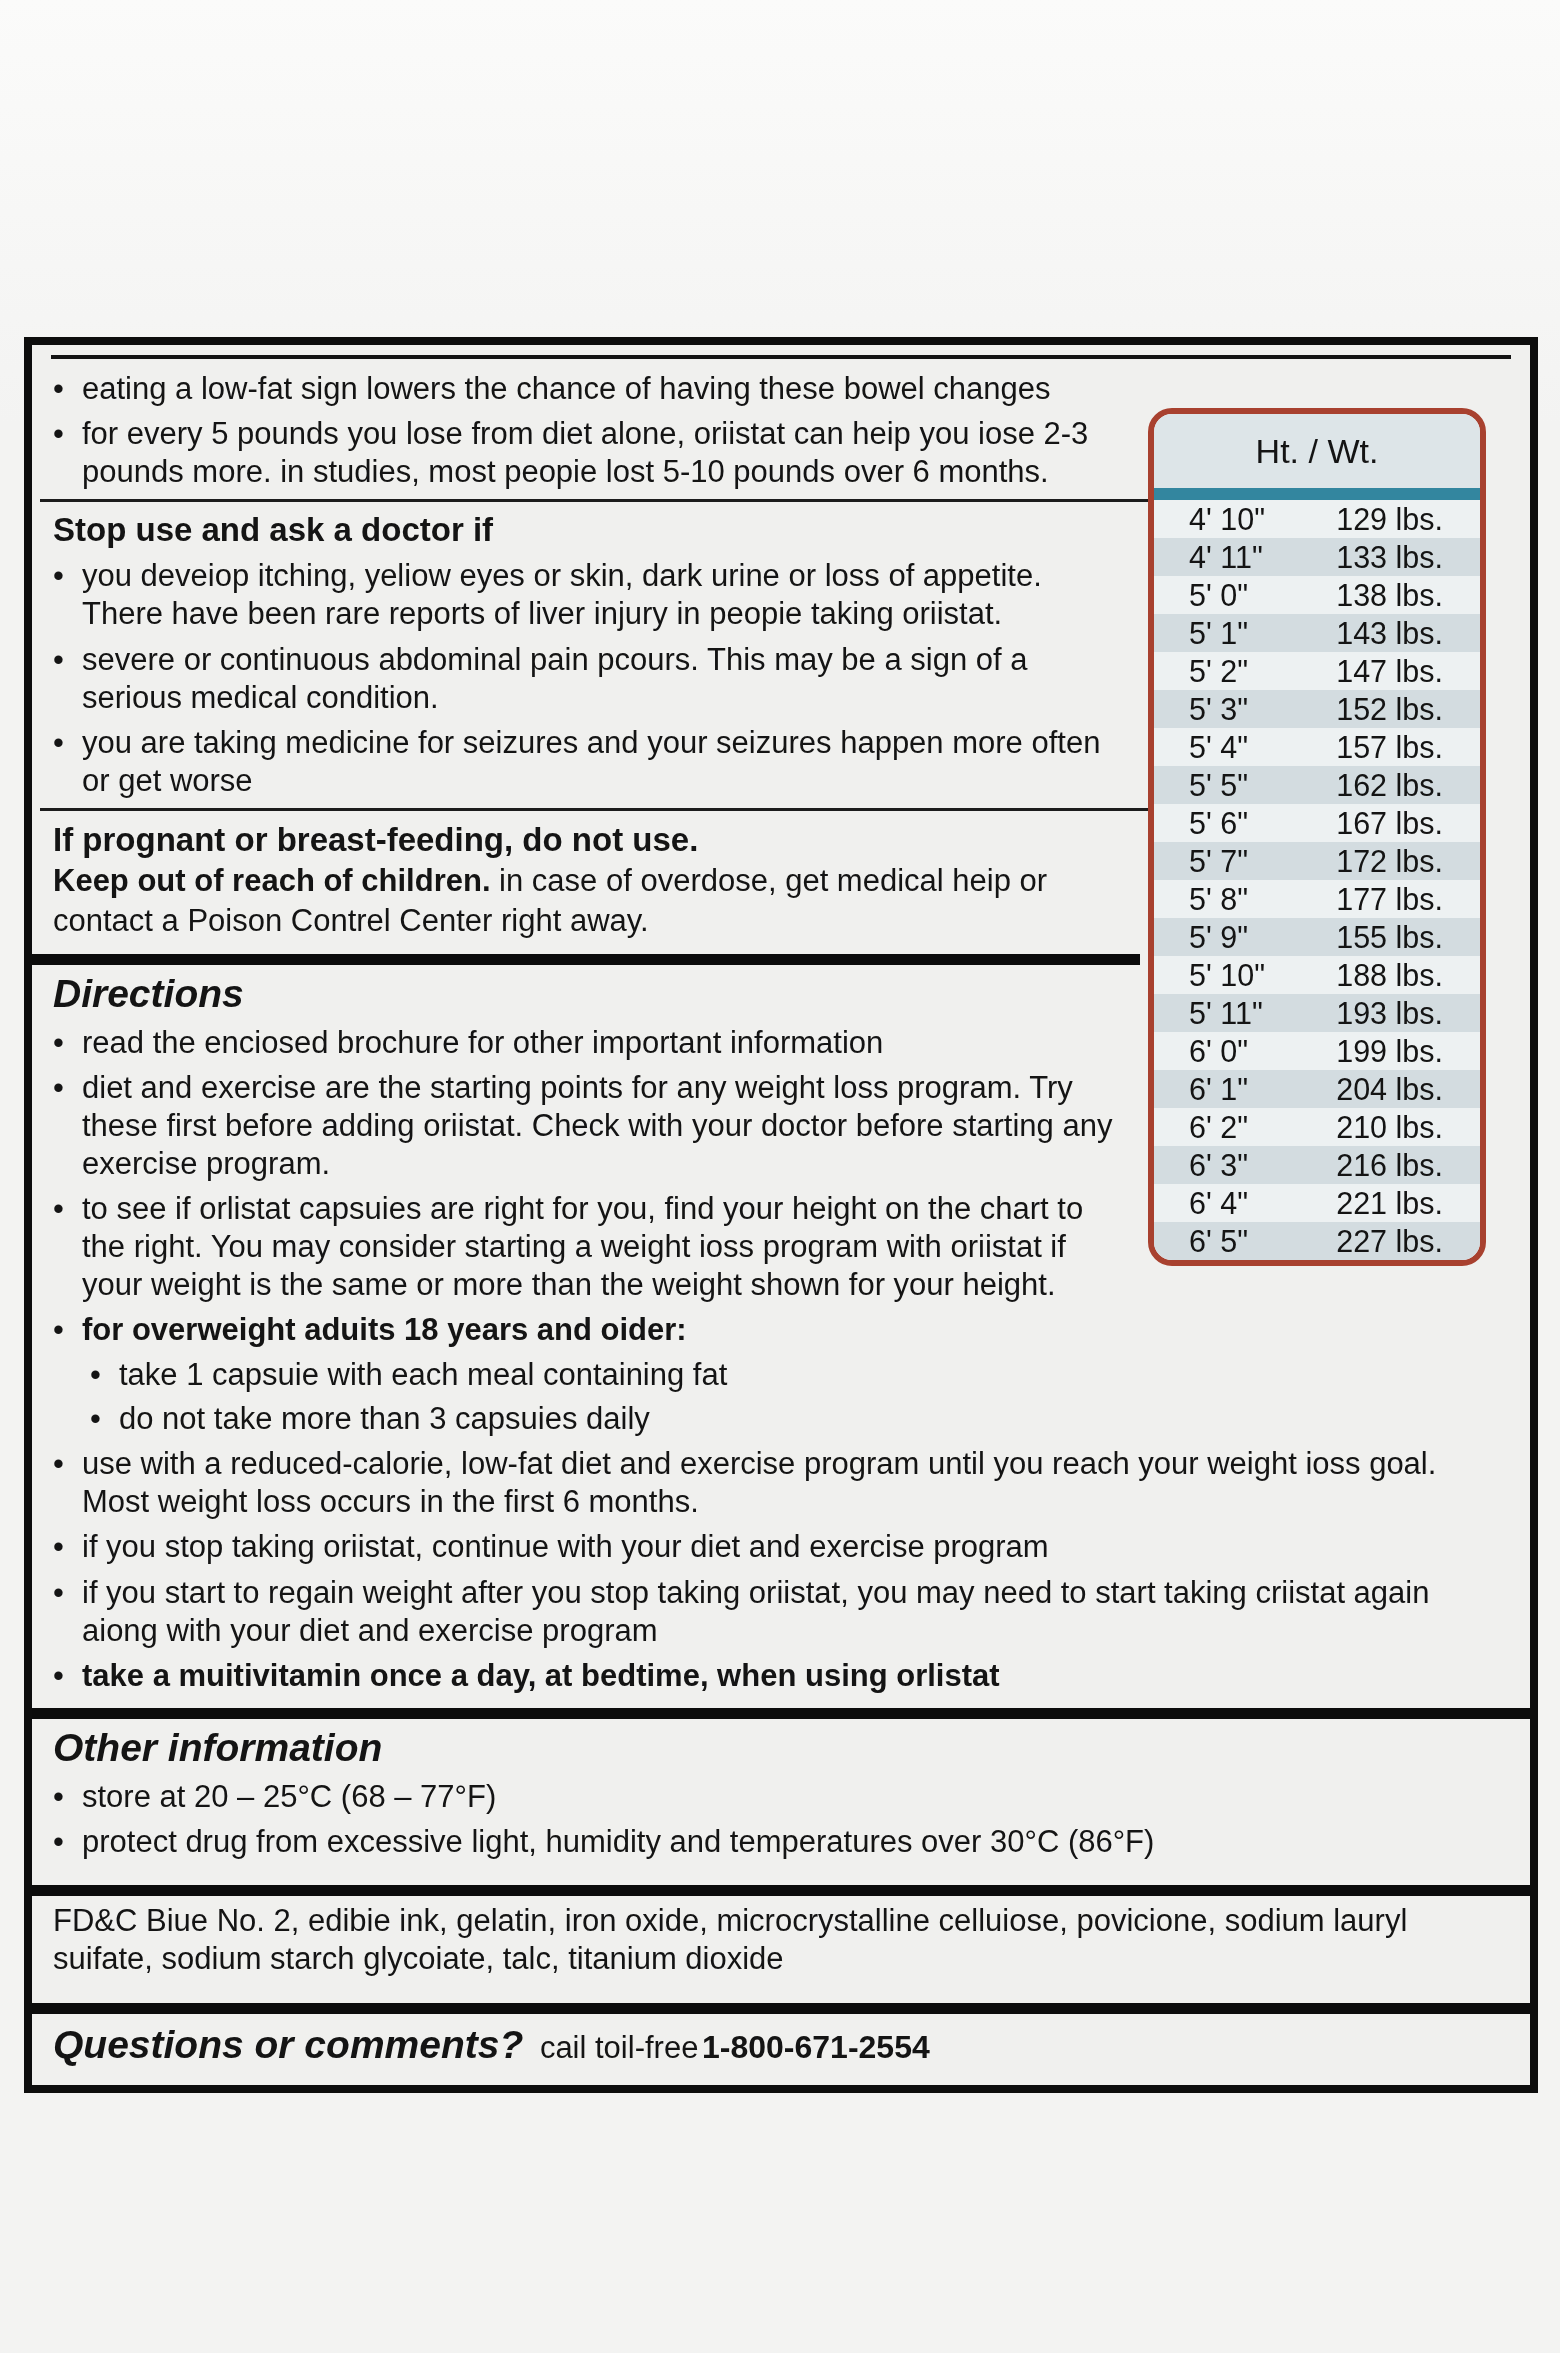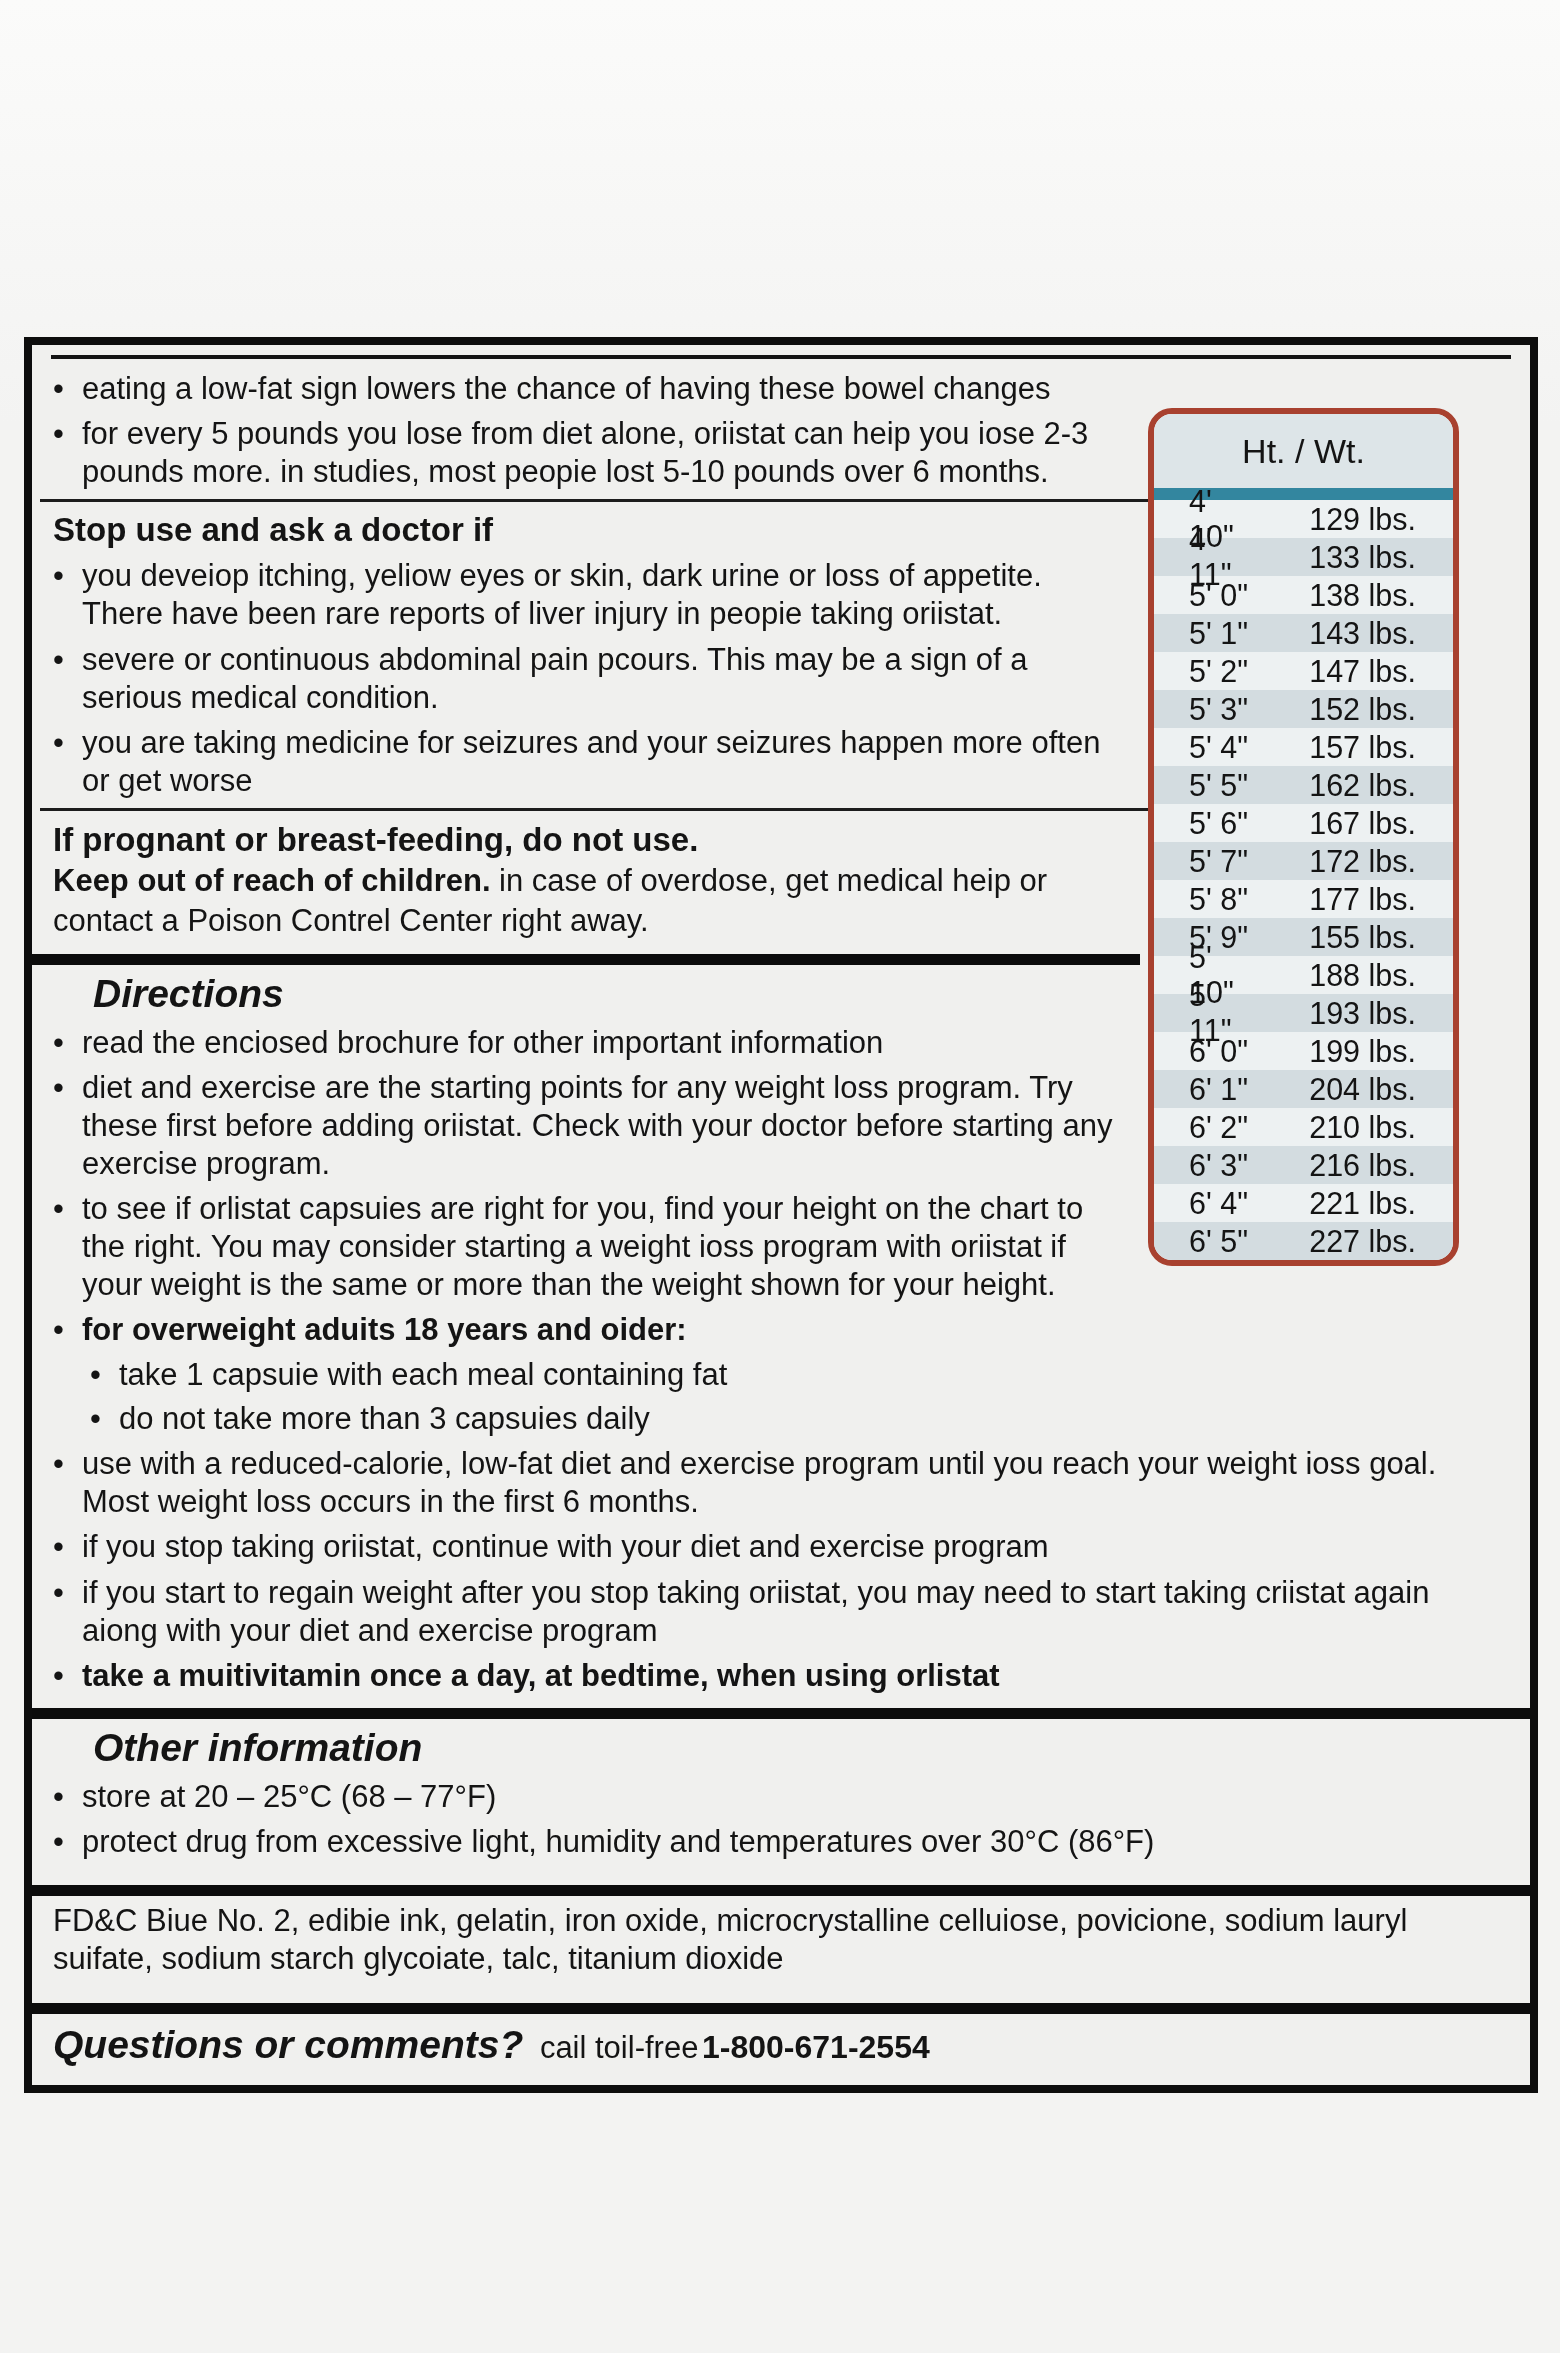--- a/index.html
+++ b/index.html
@@ -20,36 +20,36 @@
   .title-rule{height:4px;background:#141414;margin:9.6px 19px 0 19px;}
   .narrow{margin-right:379px;}
   .thinrule{height:3.2px;background:#1c1c1c;margin:8px 377px 8px 8px;}
   .sec{font-size:31px;line-height:38px;}
   .b{display:flex;margin-top:7.2px;}
   .b .dot{flex:none;width:29px;text-align:left;}
   .b .tx{flex:1;}
   .b.sub{margin-left:37px;margin-top:6.4px;}
   .bold{font-weight:bold;}
   .h-plain{font-size:33px;font-weight:bold;line-height:40px;margin-top:4.8px;}
-  .h-italic{font-size:39px;font-weight:bold;font-style:italic;line-height:45px;margin-top:6.4px;margin-left:40px;}
+  .h-italic{font-size:39px;font-weight:bold;font-style:italic;line-height:45px;margin-top:6.4px;}
   .bar{height:11.2px;background:#0c0c0c;margin-top:13px;}
   .bar.narr{margin-right:390px;}
   .preg{margin-top:8px;}
   .preg .l1{font-weight:bold;font-size:33px;line-height:42px;}
   .preg .l2{font-size:31px;line-height:40px;}
   .preg .l2 .kb{font-weight:bold;font-size:31px;}
   .questions{padding-top:9.6px;padding-bottom:17.6px;}
   .questions .qh{font-size:39px;font-weight:bold;font-style:italic;}
   .questions .qc{font-size:31px;margin-left:13px;}
   .questions .qp{font-size:32px;font-weight:bold;}
   .inactive-text{margin-top:6.4px;padding-bottom:11.2px;}
   .oi-last{padding-bottom:11.2px;}
   
   .htwt{
-    position:absolute;left:1116px;top:63px;width:311px;box-sizing:border-box;
+    position:absolute;left:1116px;top:63px;width:338px;box-sizing:border-box;
     border:6.4px solid #a8412f;border-radius:24px;overflow:hidden;background:#edf1f2;
   }
   .htwt-header{height:74px;background:#dde5e8;font-size:34px;line-height:74px;text-align:center;}
   .htwt-teal{height:12px;background:#33869f;}
   .row{display:flex;align-items:center;height:38px;font-size:30.5px;}
   .row.alt{background:#d3dce0;}
   .row .h{flex:1;padding-left:35px;}
   .row .w{width:160px;text-align:right;padding-right:37px;}
 </style>
 </head>

